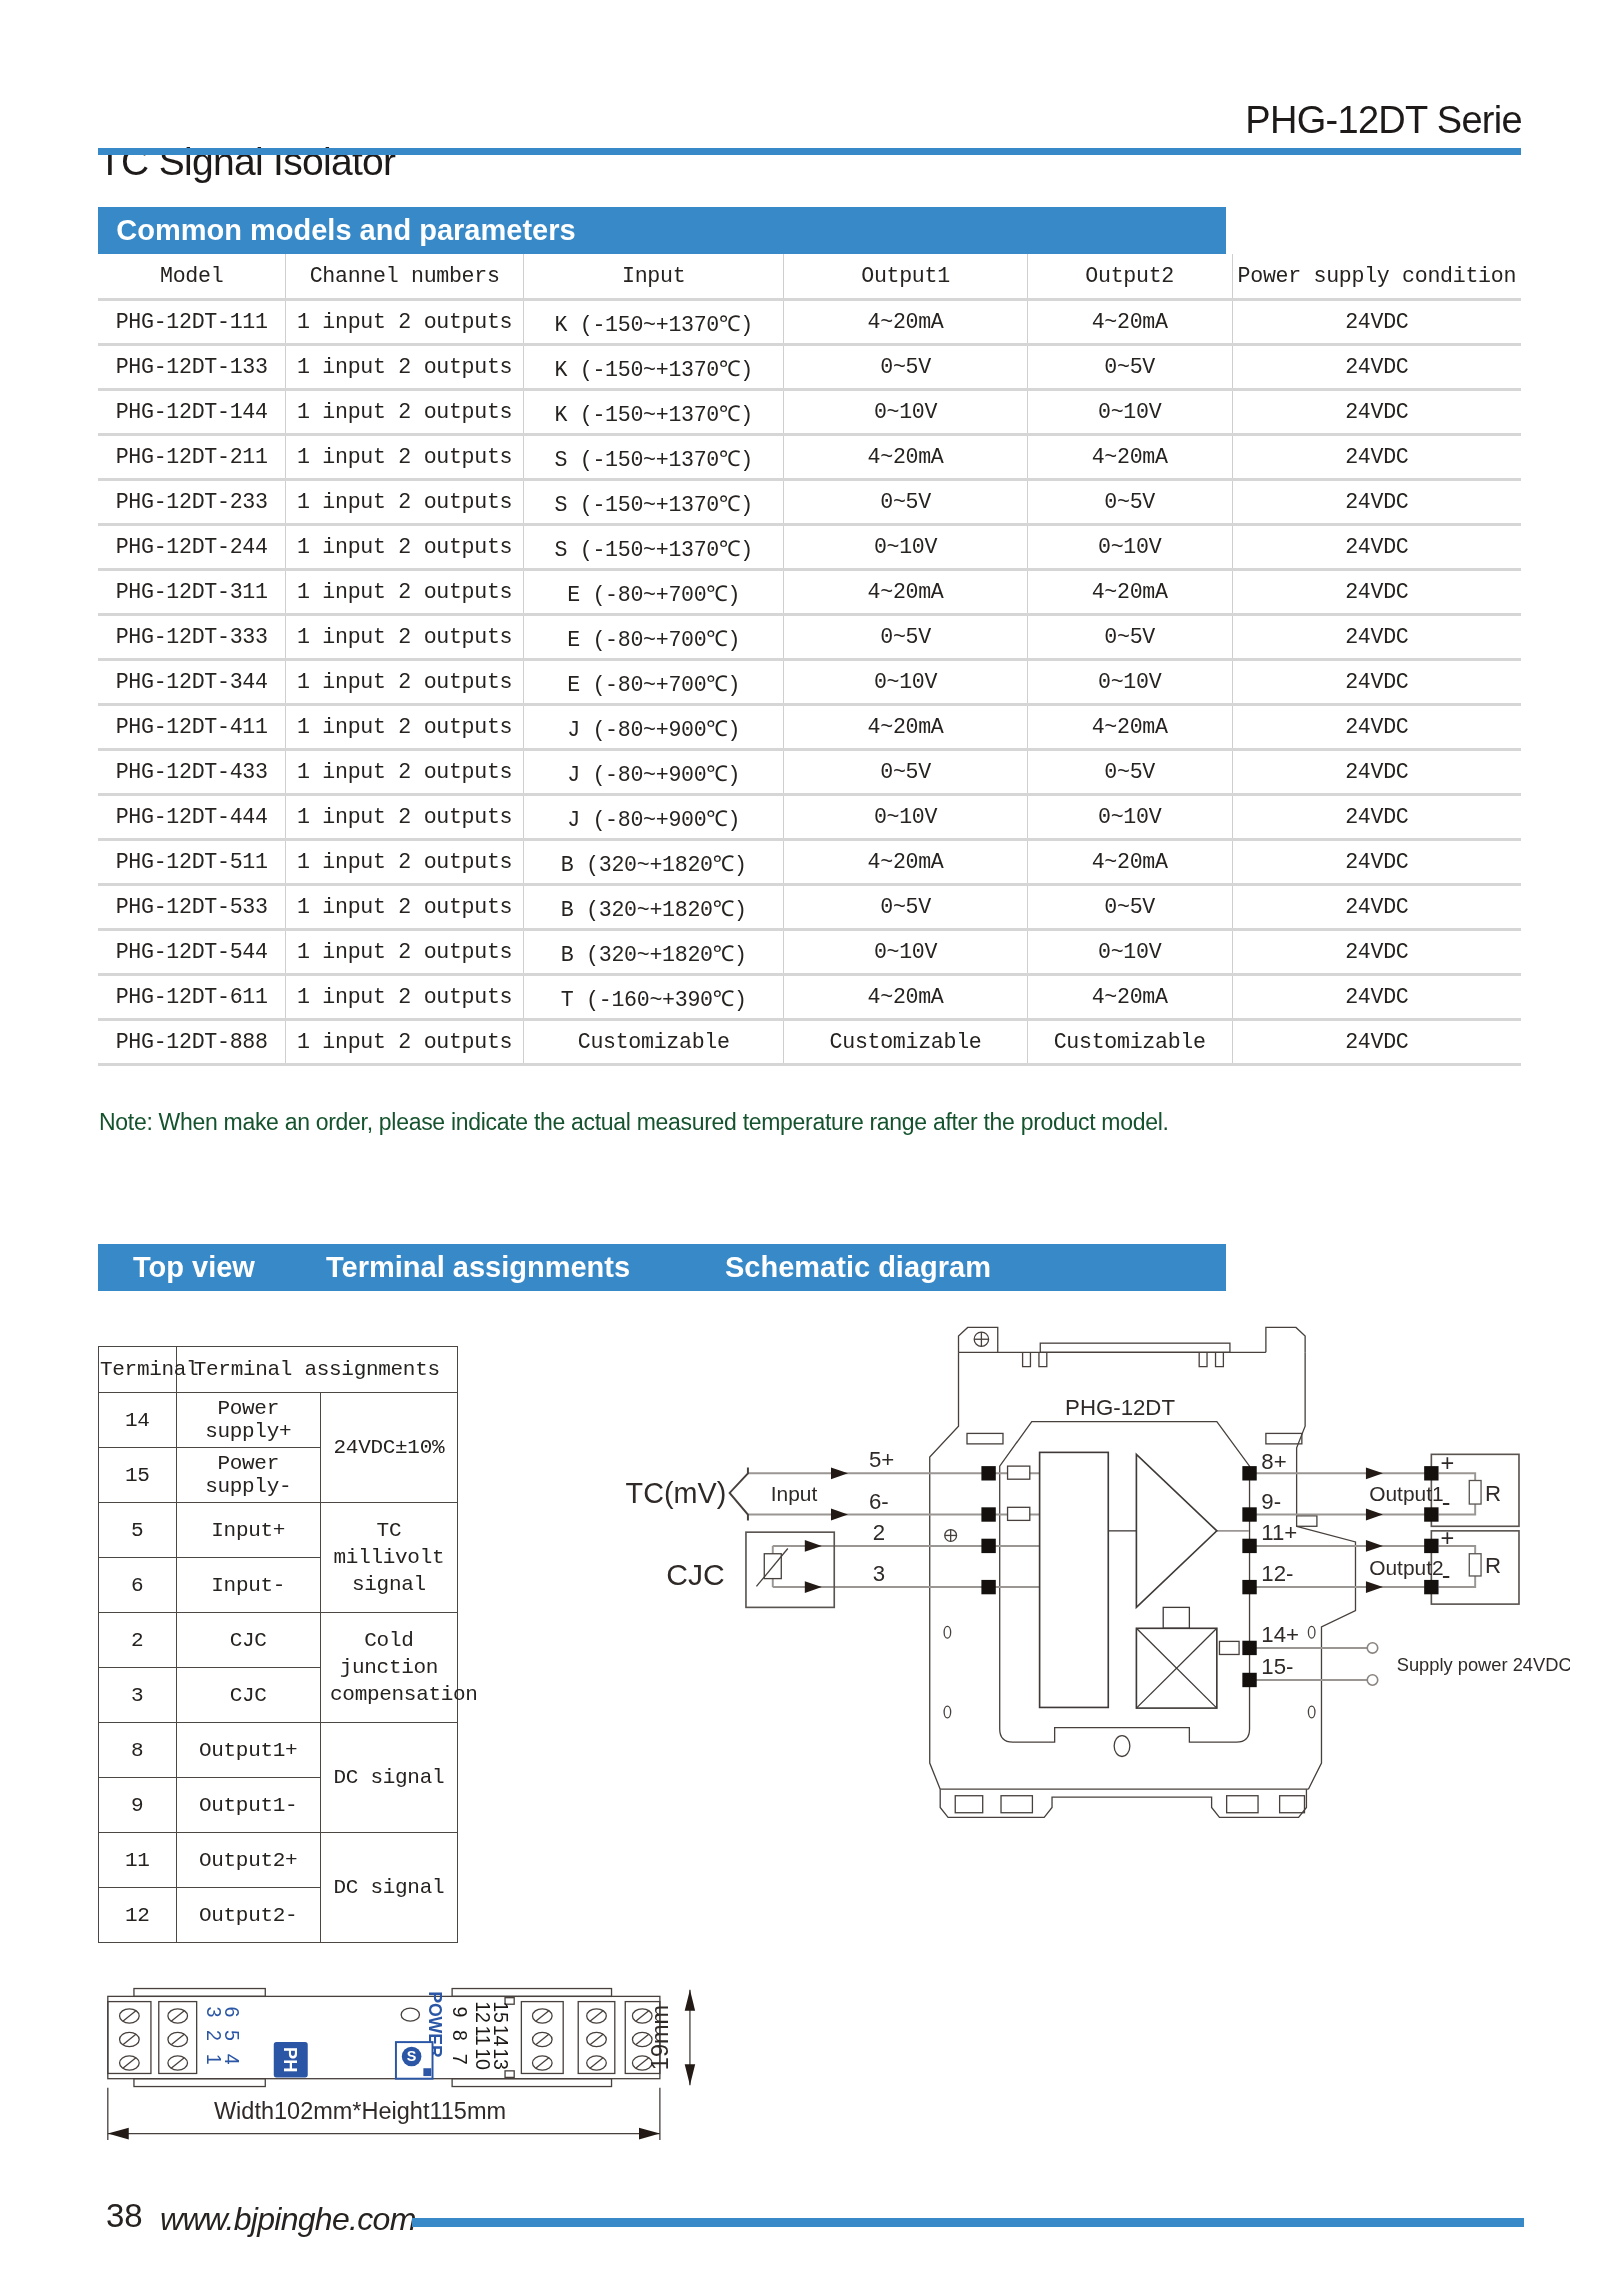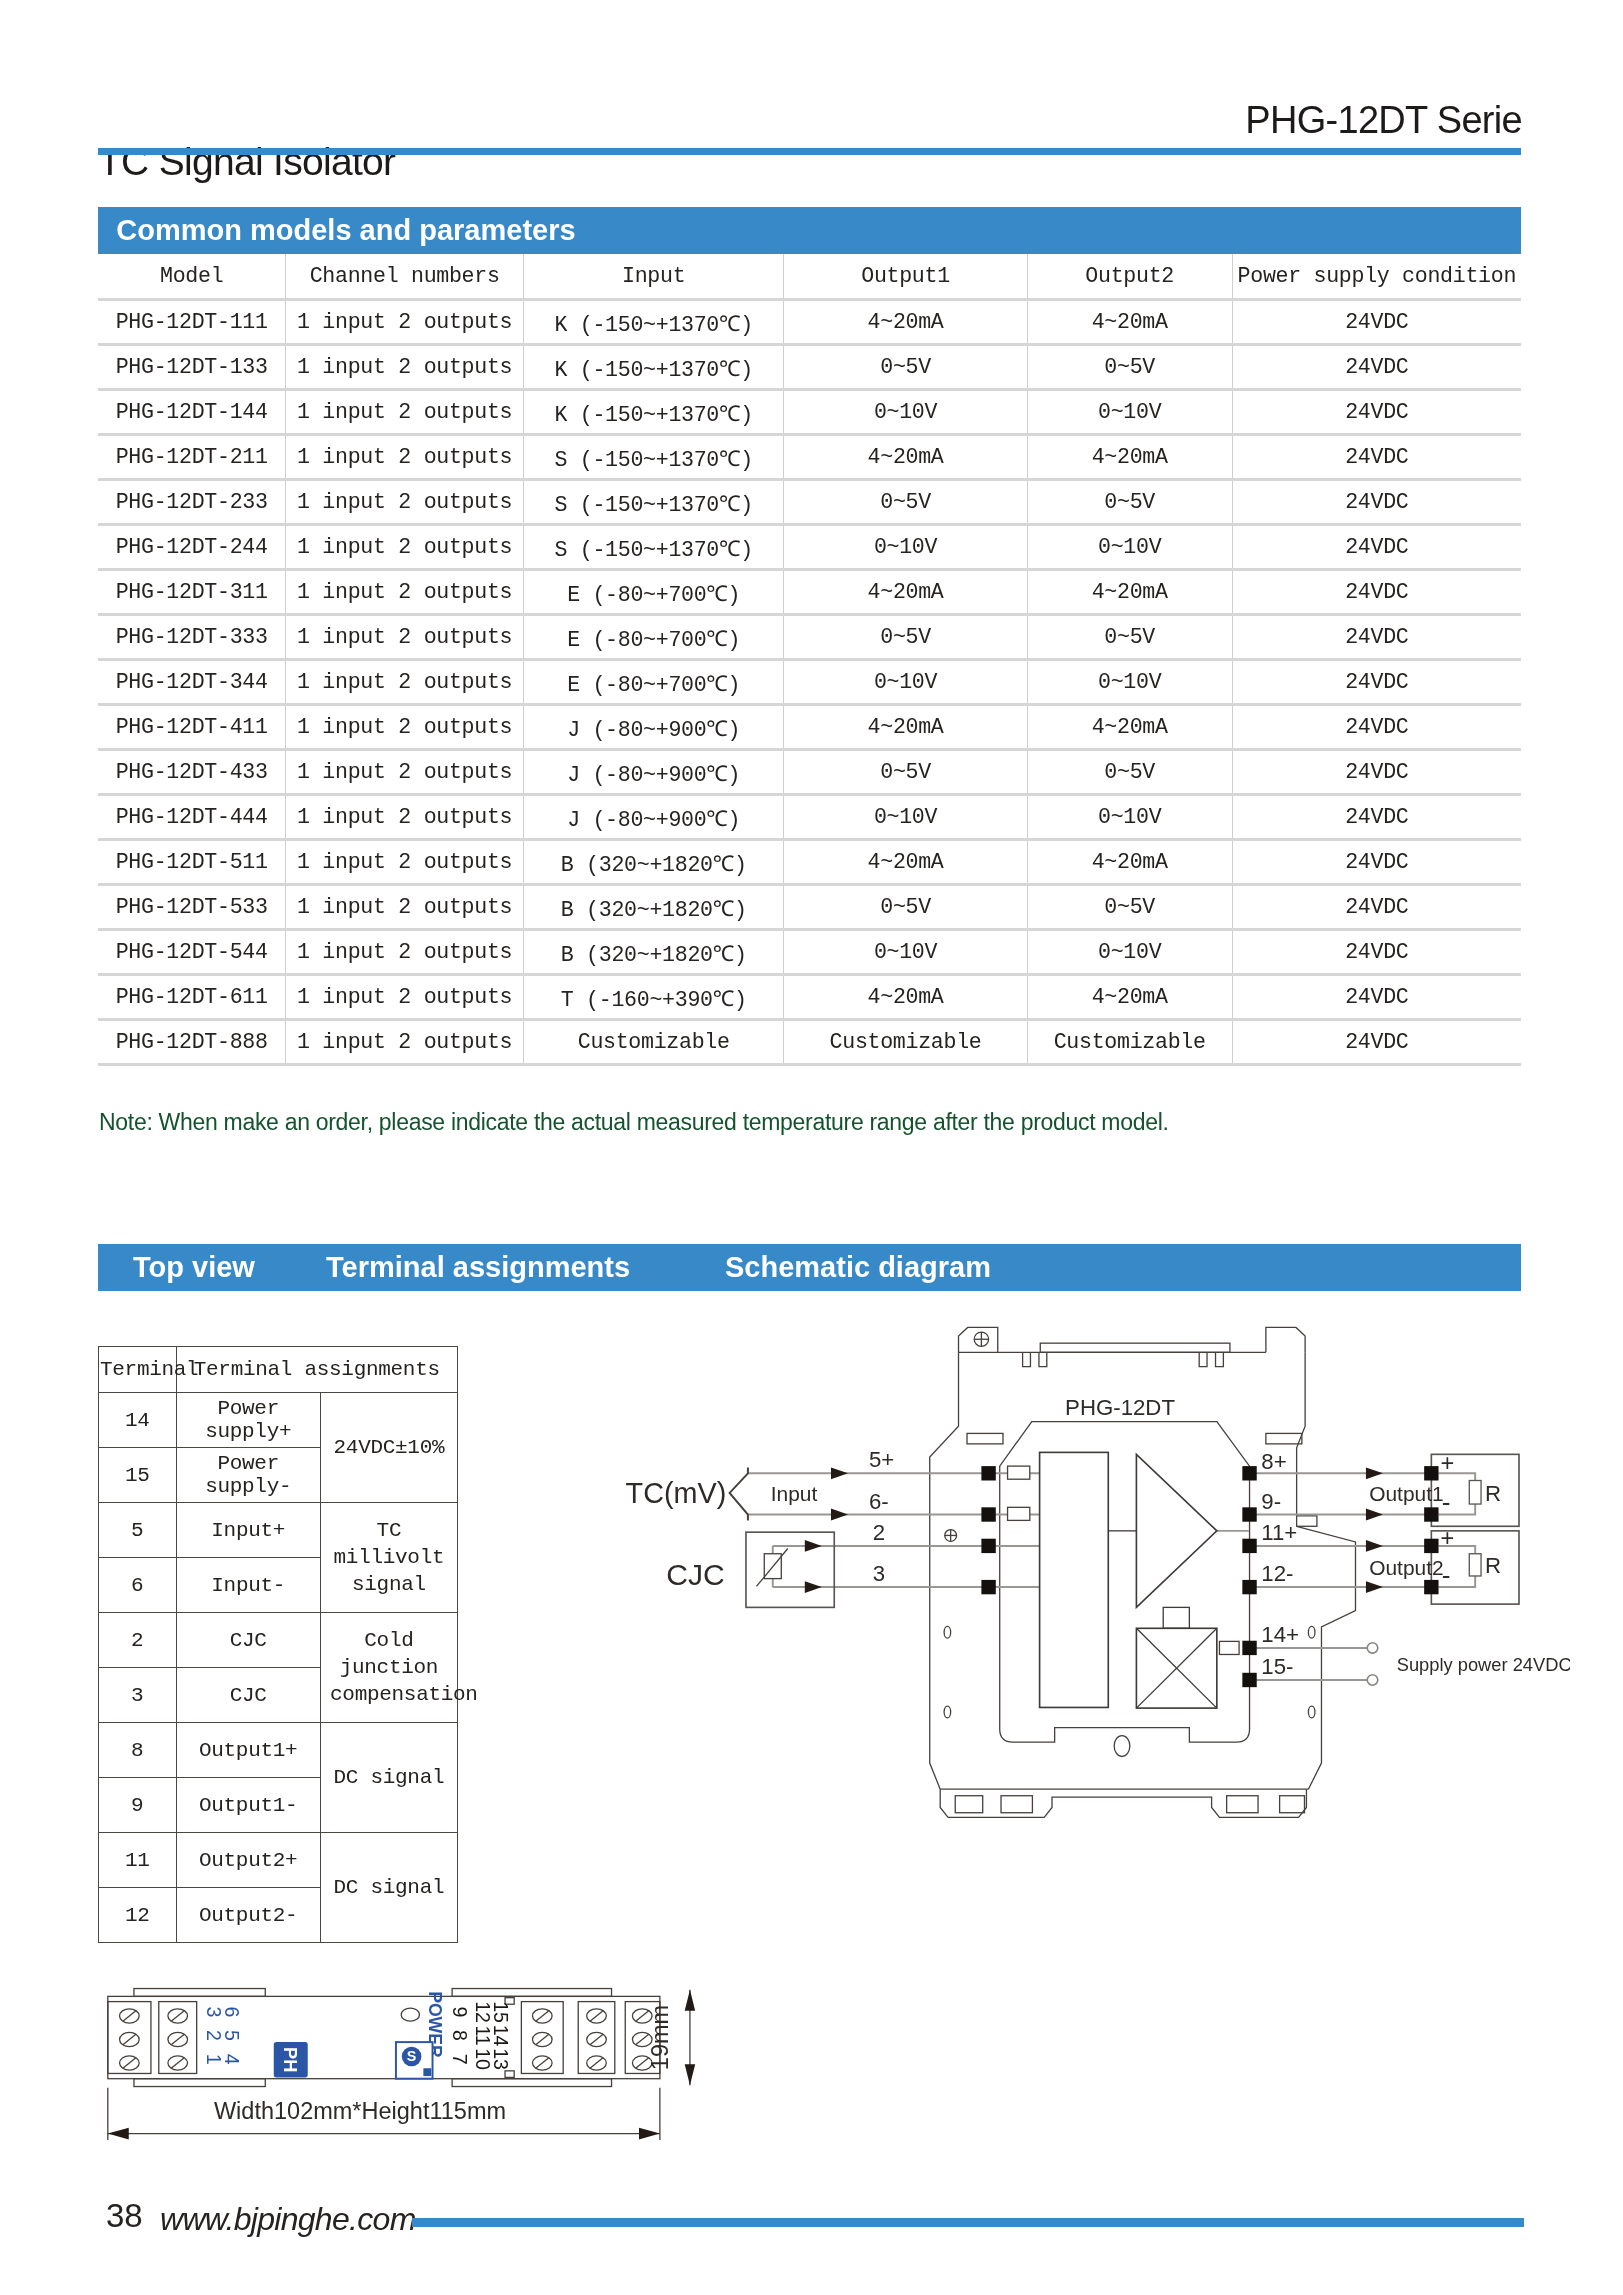--- a/index.html
+++ b/index.html
@@ -3,21 +3,21 @@
 <meta charset="utf-8">
 <style>
   html,body{margin:0;padding:0;background:#fff;}
   #page{position:relative;width:1624px;height:2295px;background:#ffffff;overflow:hidden;
         font-family:"Liberation Sans","DejaVu Sans",sans-serif;color:#1d1a19;}
   
   .doc-title{position:absolute;left:98px;top:98px;font-size:39px;letter-spacing:-0.7px;margin-top:42px;}
   .doc-series{position:absolute;top:99px;right:102px;font-size:38px;letter-spacing:-0.7px;}
   .header-rule{position:absolute;left:98px;top:148px;width:1423px;height:6.5px;background:#3789c8;}
   
-  .bar{position:absolute;left:98px;width:1423px;height:47px;background:#3789c8;color:#fff;text-align:right;}
+  .bar{position:absolute;left:98px;width:1128px;height:47px;background:#3789c8;color:#fff;text-align:right;}
   .bar1{top:207px;}
   .bar2{top:1244px;}
   .bar .bar-label{position:absolute;top:0;line-height:47px;font-size:29px;font-weight:bold;letter-spacing:0px;white-space:nowrap;}
   
   table{border-collapse:collapse;font-family:Liberation Mono, monospace;}
   .models-table{position:absolute;left:98px;top:254px;width:1423px;table-layout:fixed;
                 text-align:center;font-size:21.6px;letter-spacing:-0.3px;color:#262220;}
   .models-table th{height:42px;font-weight:normal;border-bottom:3.9px solid #d6d6d6;border-right:1.3px solid #cfcfcf;}
   .models-table td{height:40px;border-bottom:3.9px solid #d6d6d6;border-right:1.3px solid #cfcfcf;}
   .models-table th:last-child,.models-table td:last-child{border-right:none;}

